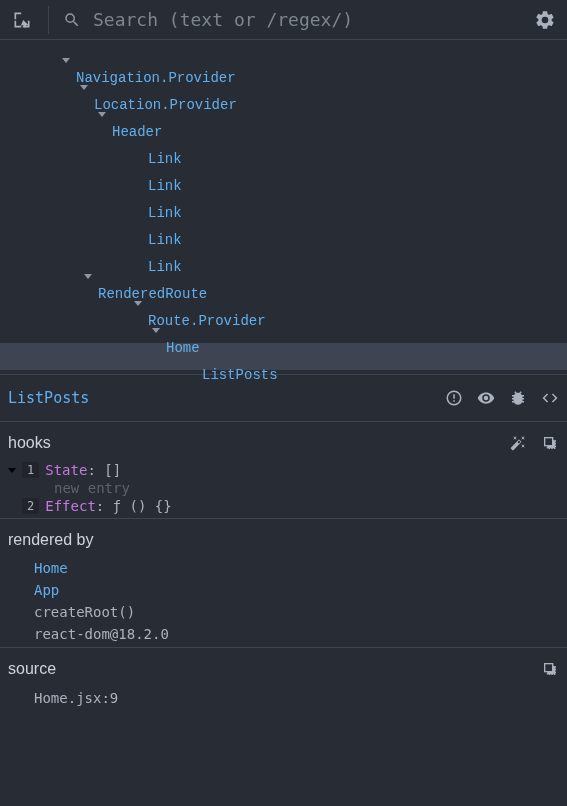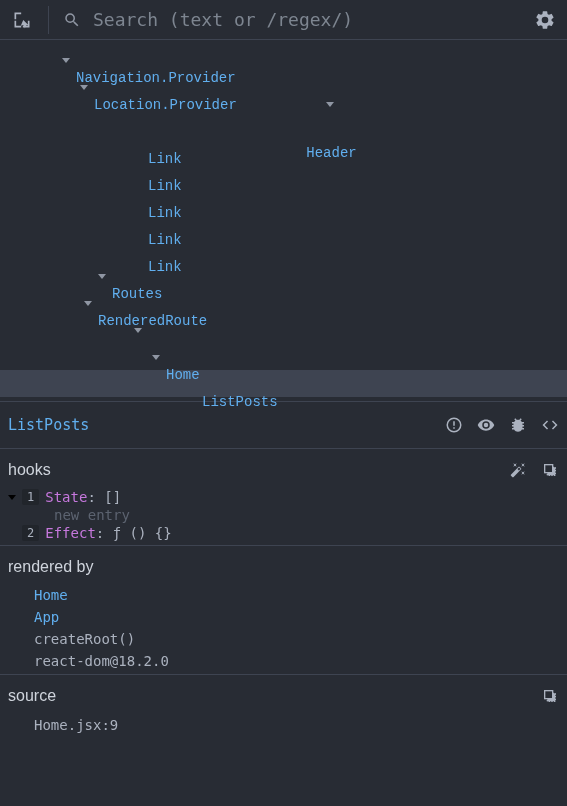--- a/index.html
+++ b/index.html
@@ -167,21 +167,21 @@
       <span class="tree-label">Navigation.Provider</span>
     </div>
     <div class="tree-row" style="padding-left: 78px;">
       <span class="tree-arrow">
         <svg width="8" height="8" viewBox="0 0 8 8">
           <path d="M0 2l4 5 4-5z"></path>
         </svg>
       </span>
       <span class="tree-label">Location.Provider</span>
     </div>
-    <div class="tree-row" style="padding-left: 96px; flex-direction: column;">
+    <div class="tree-row" style="padding-left: 96px;">
       <span class="tree-arrow">
         <svg width="8" height="8" viewBox="0 0 8 8">
           <path d="M0 2l4 5 4-5z"></path>
         </svg>
       </span>
       <span class="tree-label">Header</span>
     </div>
     <div class="tree-row" style="padding-left: 132px;">
       <span class="tree-arrow"></span>
       <span class="tree-label">Link</span>
@@ -195,42 +195,35 @@
       <span class="tree-label">Link</span>
     </div>
     <div class="tree-row" style="padding-left: 132px;">
       <span class="tree-arrow"></span>
       <span class="tree-label">Link</span>
     </div>
     <div class="tree-row" style="padding-left: 132px;">
       <span class="tree-arrow"></span>
       <span class="tree-label">Link</span>
     </div>
-    <div class="tree-row" style="padding-left: 96px;">
-      <span class="tree-arrow">
-        <svg width="8" height="8" viewBox="0 0 8 8">
-          <path d="M0 2l4 5 4-5z"></path>
-        </svg>
-      </span>
-      <span class="tree-label">Routes</span>
-    </div>
     <div class="tree-row" style="padding-left: 82px;">
       <span class="tree-arrow">
         <svg width="8" height="8" viewBox="0 0 8 8">
           <path d="M0 2l4 5 4-5z"></path>
         </svg>
       </span>
       <span class="tree-label">RenderedRoute</span>
     </div>
     <div class="tree-row" style="padding-left: 132px;">
       <span class="tree-arrow">
         <svg width="8" height="8" viewBox="0 0 8 8">
           <path d="M0 2l4 5 4-5z"></path>
         </svg>
       </span>
+      <span class="tree-label">Route.Provider</span>
     </div>
     <div class="tree-row" style="padding-left: 150px;">
       <span class="tree-arrow">
         <svg width="8" height="8" viewBox="0 0 8 8">
           <path d="M0 2l4 5 4-5z"></path>
         </svg>
       </span>
       <span class="tree-label">Home</span>
     </div>
     <div class="tree-row selected" style="padding-left: 186px;">

